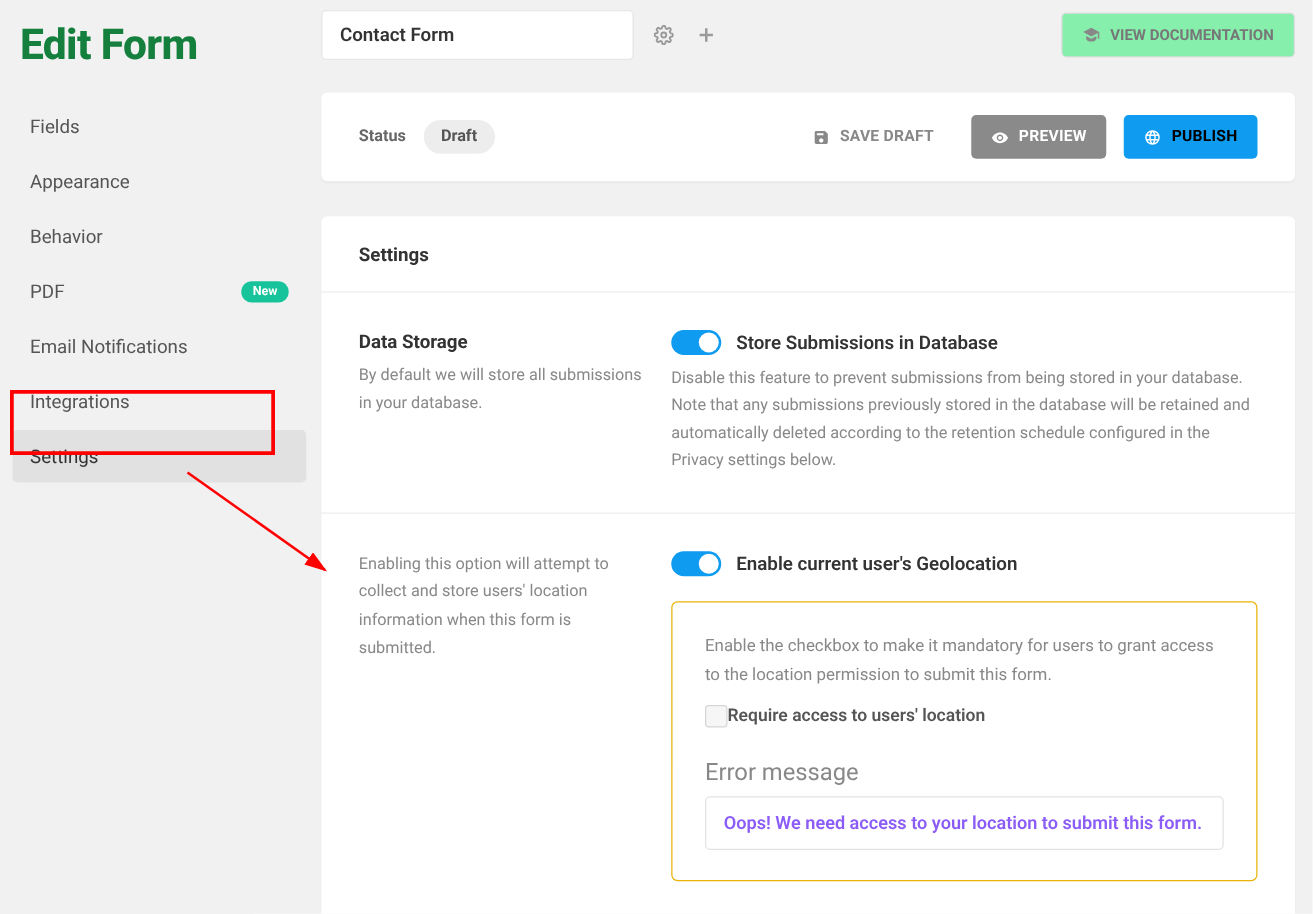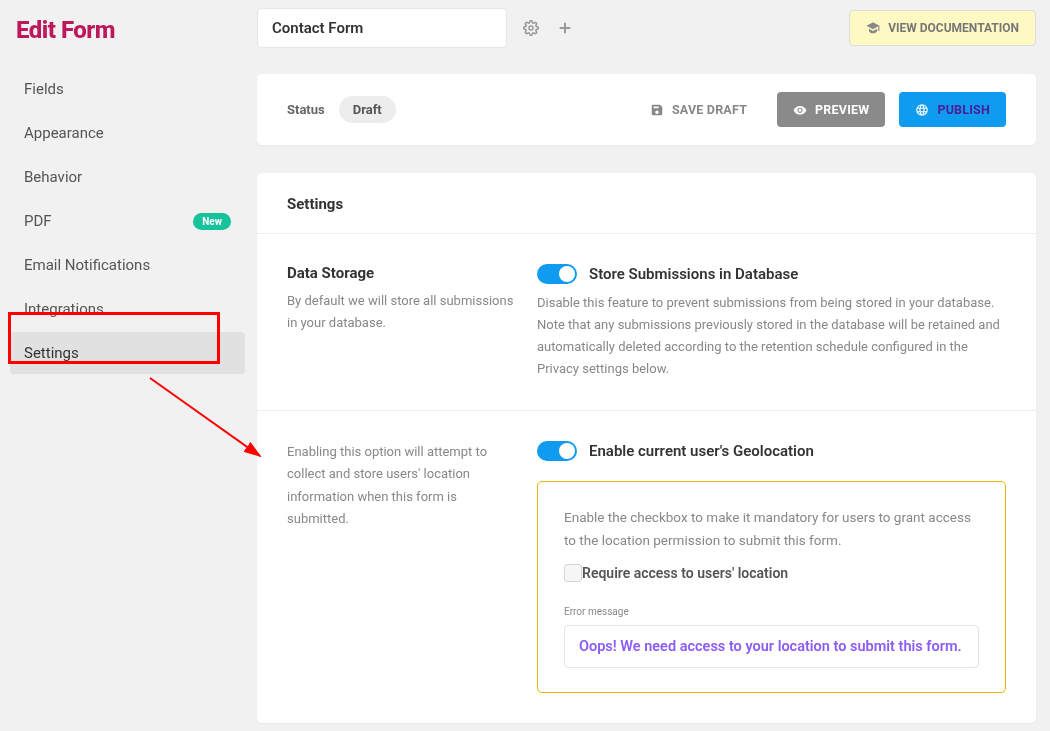--- a/index.html
+++ b/index.html
@@ -9,23 +9,23 @@
       display:flex;
       align-items:flex-start;
       padding:0;
     }
 
     .sidebar {
       width:245px;
       padding:10px 0 0 10px;
     }
     .page-title {
-      font-size:24px;
+      font-size:34px;
       font-weight:800;
-      color:#be185d;
+      color:#15803d;
       padding:6px 0 24px 6px;
       letter-spacing:-0.5px;
     }
     .nav-item {
       font-size:15px;
       color:#555;
       padding:12px 14px;
       border-radius:4px;
       cursor:pointer;
       display:flex;
@@ -65,21 +65,21 @@
       border-radius:4px;
       padding:10px 14px;
       font-size:15px;
       color:#333;
       width:250px;
       font-weight:600;
     }
     .icon-btn { color:#9a9a9a; font-size:18px; cursor:pointer; display:inline-flex; align-items:center; justify-content:center; width:20px; height:20px; }
     .spacer { flex:1; }
     .view-doc-btn {
-      background:#fef9c3;
+      background:#86efac;
       border:1px solid #dcdcdc;
       color:#777;
       font-size:12px;
       font-weight:700;
       padding:10px 16px;
       border-radius:4px;
       cursor:pointer;
       display:flex;
       align-items:center;
       gap:8px;
@@ -112,21 +112,21 @@
       font-weight:700;
       padding:10px 16px;
       cursor:pointer;
       display:inline-flex;
       align-items:center;
       gap:8px;
       letter-spacing:0.2px;
     }
     .btn-ghost { background:transparent; color:#888; }
     .btn-grey { background:#8a8a8a; color:#fff; }
-    .btn-blue { background:#0f9bf0; color:#4c1d95; }
+    .btn-blue { background:#0f9bf0; color:#000000; }
 
     .settings-card { margin-top:28px; padding:0; }
     .settings-header {
       padding:22px 30px 20px 30px;
       font-size:15px;
       font-weight:700;
       color:#333;
     }
 
     .setting-row {
@@ -162,21 +162,21 @@
       padding:24px 26px;
       margin-top:20px;
     }
     .sub-desc { font-size:13.5px; color:#888; line-height:1.7; margin-bottom:12px; }
     .check-row { display:flex; align-items:center; gap:0; margin-bottom:24px; }
     .checkbox {
       width:18px; height:18px; border:1px solid #d6d6d6; border-radius:3px; background:#f6f6f6;
       cursor:pointer; flex-shrink:0;
     }
     .check-label { font-size:14px; color:#555; font-weight:600; }
-    .field-label { font-size:10px; color:#888; margin-bottom:8px; }
+    .field-label { font-size:19px; color:#888; margin-bottom:8px; }
     .text-input {
       width:100%;
       border:1px solid #e3e3e3;
       border-radius:4px;
       padding:12px 14px;
       font-size:14.5px;
       font-weight:600;
       color:#8b5cf6;
     }
 

